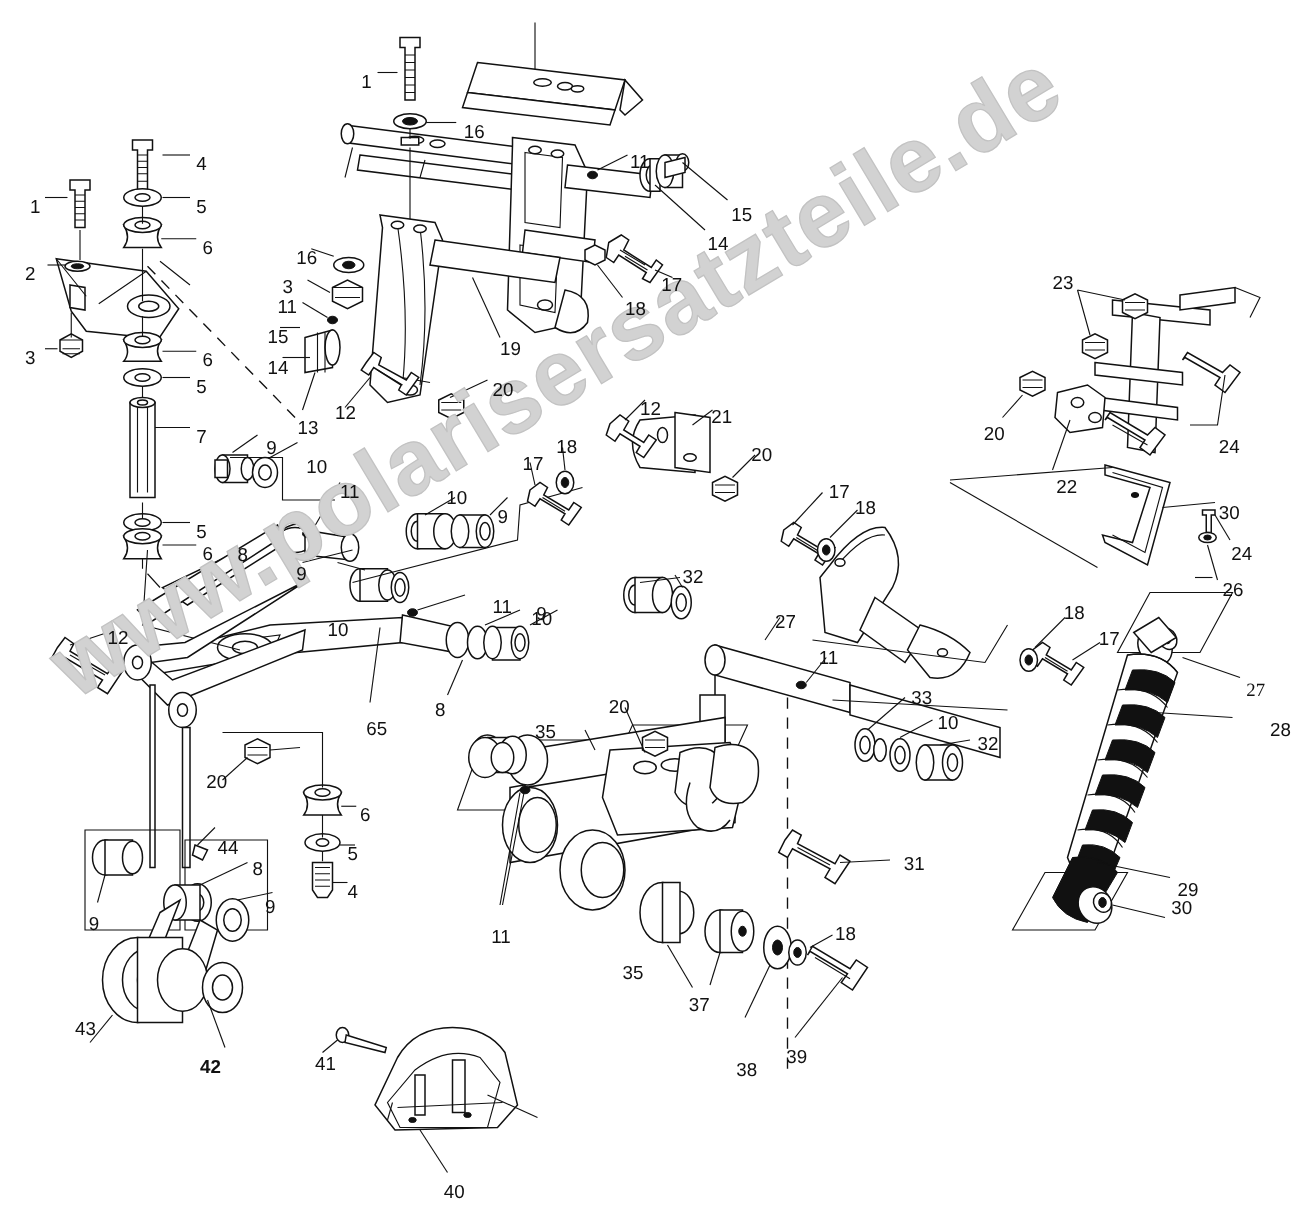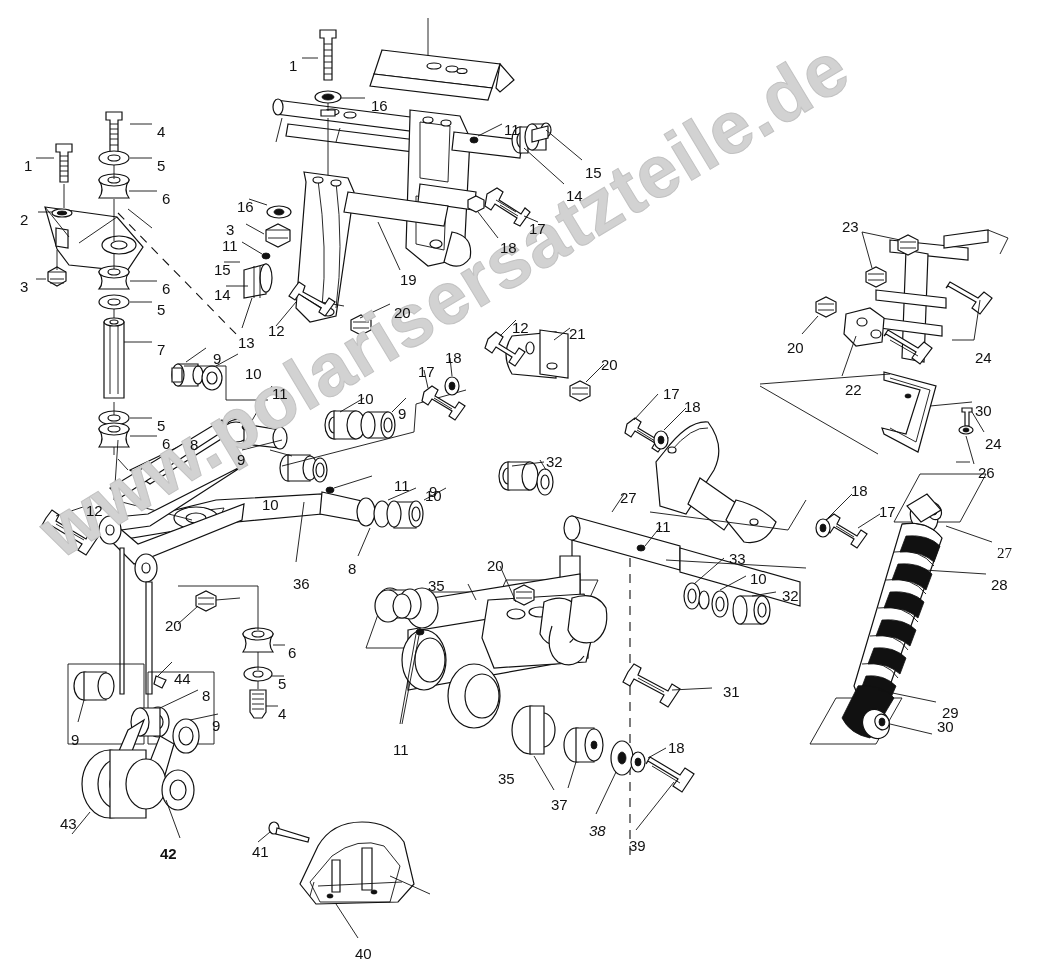--- a/index.html
+++ b/index.html
@@ -728,33 +728,33 @@
       <div class="cal" style="left: 487px; top: 558px;">20</div>
       <div class="cal" style="left: 165px; top: 618px;">20</div>
       <div class="cal" style="left: 569px; top: 326px;">21</div>
       <div class="cal" style="left: 845px; top: 382px;">22</div>
       <div class="cal" style="left: 842px; top: 219px;">23</div>
       <div class="cal" style="left: 975px; top: 350px;">24</div>
       <div class="cal" style="left: 985px; top: 436px;">24</div>
       <div class="cal" style="left: 975px; top: 403px;">30</div>
       <div class="cal" style="left: 978px; top: 465px;">26</div>
       <div class="cal" style="left: 997px; top: 546px; font-family: Liberation Serif, serif;">27</div>
-      <div class="cal" style="left: 991px; top: 577px;">28</div>
+      <div class="cal" style="left: 1016px; top: 577px;">28</div>
       <div class="cal" style="left: 942px; top: 705px;">29</div>
       <div class="cal" style="left: 937px; top: 719px;">30</div>
       <div class="cal" style="left: 723px; top: 684px;">31</div>
       <div class="cal" style="left: 546px; top: 454px;">32</div>
       <div class="cal" style="left: 782px; top: 588px;">32</div>
       <div class="cal" style="left: 729px; top: 551px;">33</div>
       <div class="cal" style="left: 620px; top: 490px;">27</div>
       <div class="cal" style="left: 428px; top: 578px;">35</div>
       <div class="cal" style="left: 498px; top: 771px;">35</div>
-      <div class="cal" style="left: 293px; top: 576px;">36</div>
+      <div class="cal" style="left: 293px; top: 576px;">65</div>
       <div class="cal" style="left: 551px; top: 797px;">37</div>
-      <div class="cal" style="left: 589px; top: 823px; font-style: italic;">38</div>
+      <div class="cal" style="left: 589px; top: 849px;">38</div>
       <div class="cal" style="left: 629px; top: 838px;">39</div>
       <div class="cal" style="left: 355px; top: 946px;">40</div>
       <div class="cal" style="left: 252px; top: 844px;">41</div>
       <div class="cal" style="left: 160px; top: 846px; font-weight: bold;">42</div>
       <div class="cal" style="left: 60px; top: 816px;">43</div>
       <div class="cal" style="left: 174px; top: 671px;">44</div>
     </div>
 
 </div>
 

